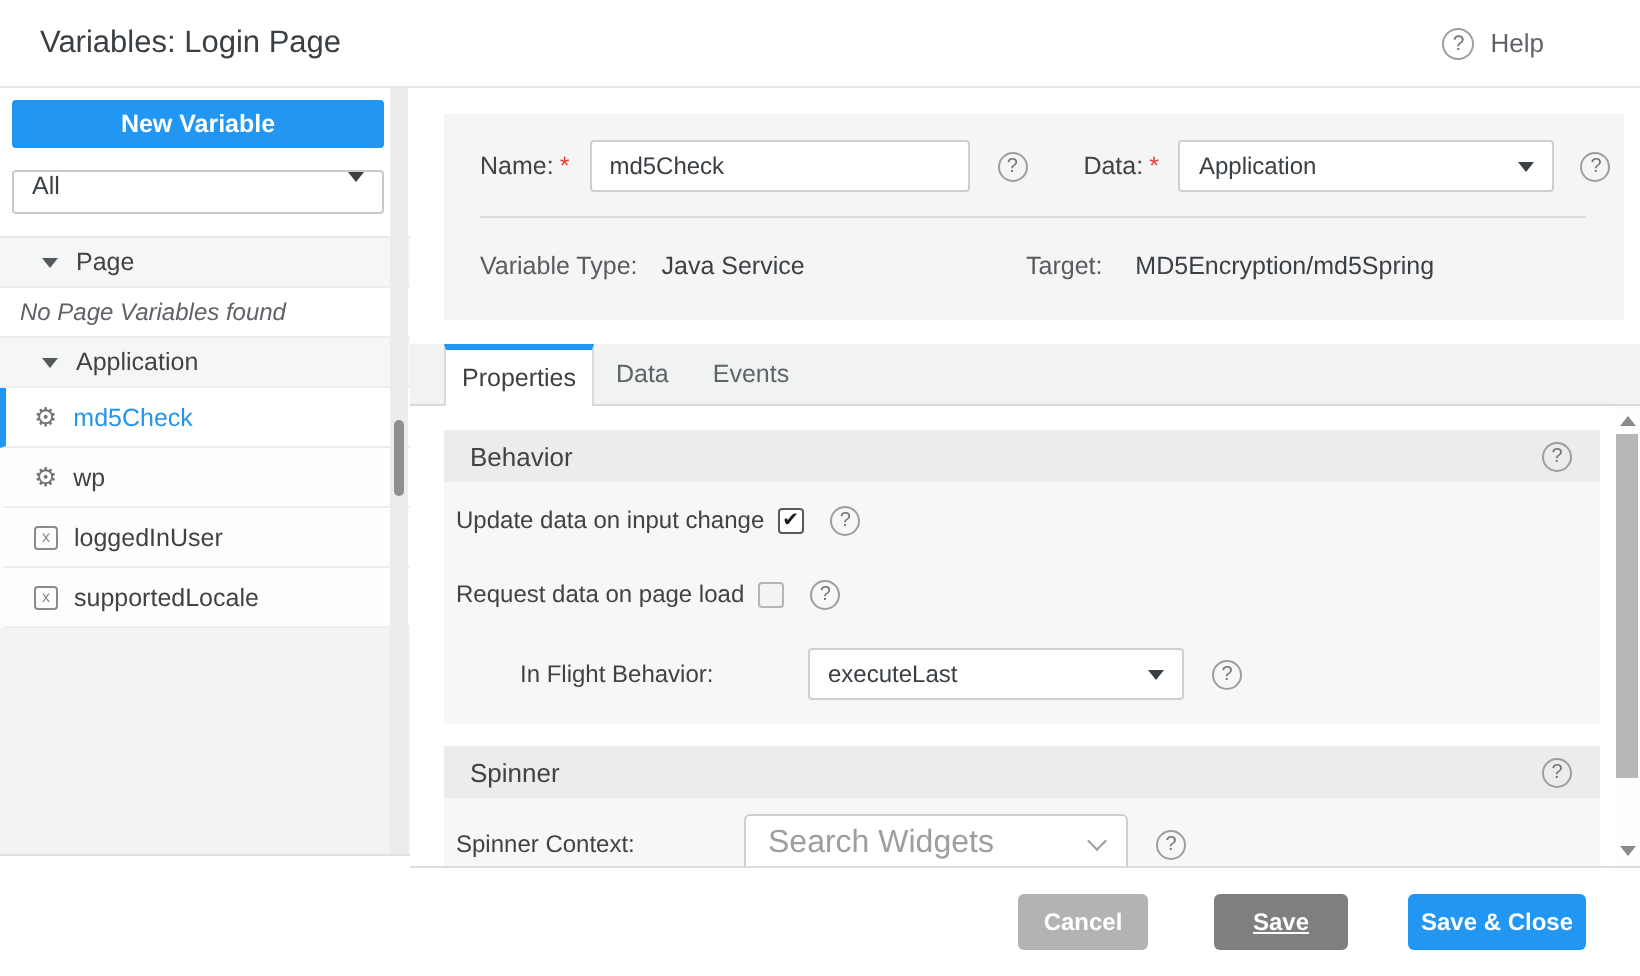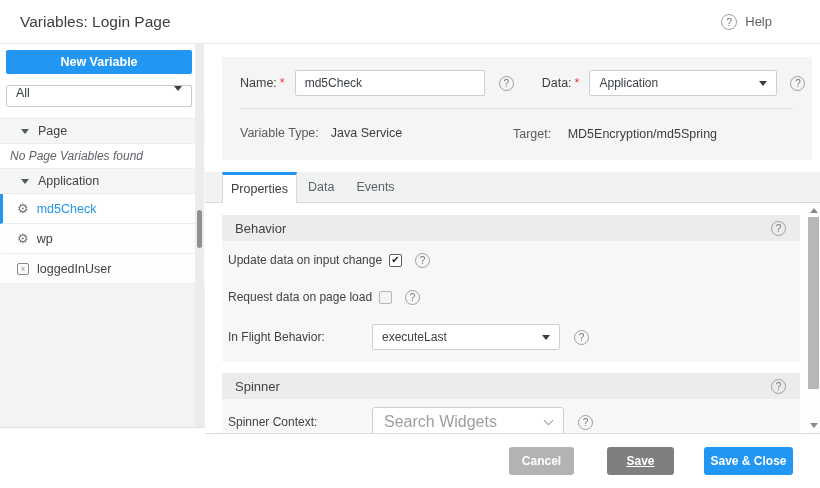--- a/index.html
+++ b/index.html
@@ -110,21 +110,21 @@
   .checkbox.unchecked { border:1px solid #b5b5b5; background:#f3f3f3; }
   .ctl-label { width:144px; font-size:12px; color:#424242; flex:0 0 auto; }
   .sel-flight { width:188px; }
   .combo { width:192px; height:30px; border:1px solid #cfcfcf; border-radius:3px; background:#fff;
            display:flex; align-items:center; justify-content:space-between; padding:0 11px;
            font-size:16px; cursor:pointer; }
   .combo .ph { color:#9e9e9e; }
   .chev { width:7px; height:7px; border-right:1.5px solid #9e9e9e; border-bottom:1.5px solid #9e9e9e;
           transform:rotate(45deg); margin-top:-4px; flex:0 0 auto; }
   .spin-body { padding:8px 0 0 6px; }
-  .crow.ctl { height:26px; }
+  .crow.ctl { height:26px;margin-left:32px; }
   .crow.spin { height:30px; }
 
   .vscroll { position:absolute; top:159px; right:0; bottom:0; width:13px; background:#fdfdfd; }
   .arr { position:absolute; left:50%; transform:translateX(-50%); width:0; height:0;
          border-left:4px solid transparent; border-right:4px solid transparent; cursor:pointer; }
   .arr.up { top:5px; border-bottom:5px solid #8a8a8a; }
   .arr.down { bottom:5px; border-top:5px solid #8a8a8a; }
   .vthumb { position:absolute; top:14px; left:1px; width:11px; height:172px; background:#b7b7b7; }
 
   
@@ -173,20 +173,24 @@
           <span class="gear-ic"></span>
           <span>md5Check</span>
         </div>
         <div class="row item">
           <span class="gear-ic"></span>
           <span>wp</span>
         </div>
         <div class="row item">
           <span class="var-ic"></span>
           <span>loggedInUser</span>
+        </div>
+        <div class="row item">
+          <span class="var-ic"></span>
+          <span>supportedLocale</span>
         </div>
       </div>
       <div class="tree-filler"></div>
       <div class="side-scroll">
         <div class="side-thumb"></div>
       </div>
     </div>
 
     <div class="main">
 

